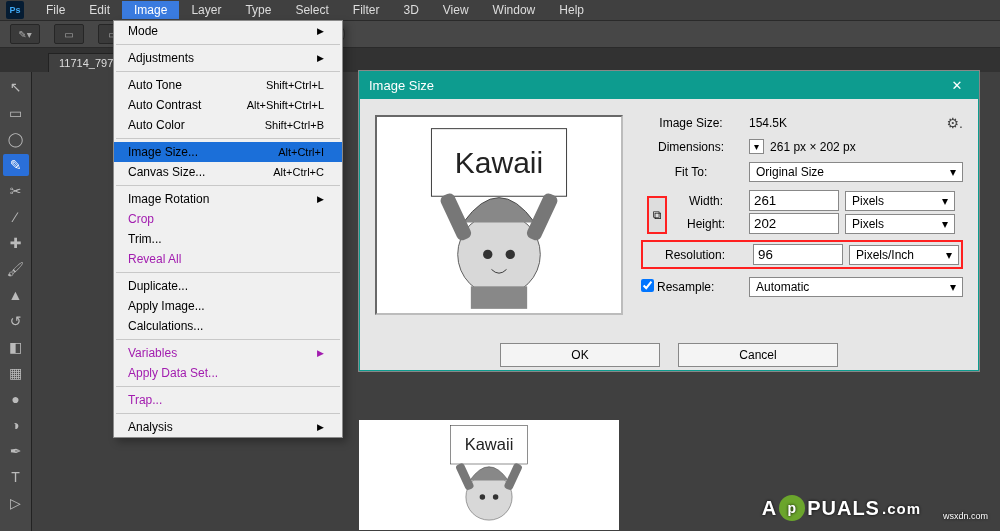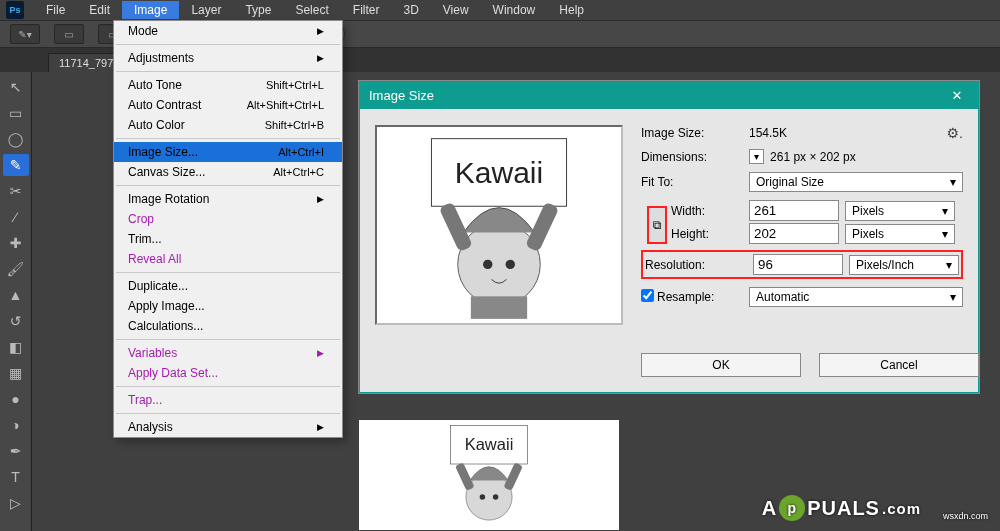--- a/index.html
+++ b/index.html
@@ -31,36 +31,36 @@
   .dropdown { position:absolute; left:113px; top:20px; width:230px; background:#f0f0f0; border:1px solid #8a8a8a; color:#000; box-shadow:4px 4px 8px rgba(0,0,0,0.3); z-index:60;}
   .dd-item { display:flex; justify-content:space-between; align-items:center; padding:3px 18px 3px 14px; font-size:12px; white-space:nowrap;}
   .dd-item.disabled { color:#a21caf;}
   .dd-item.hl { background:#1b6fd9; color:#000000;}
   .dd-item .sc { font-size:11px; }
   .dd-item .arrow { font-size:9px; }
   .dd-sep { height:1px; background:#c8c8c8; margin:3px 2px;}
   .dd-ring { position:absolute; border:2px solid #ff2020; pointer-events:none;}
 
   
-  .dlg { position:absolute; left:358px; top:80px; width:622px; background:#e6e6e6; border:1px solid #888; box-shadow:0 0 0 1px #0d9c8f inset; z-index:50; color:#000;}
+  .dlg { position:absolute; left:358px; top:70px; width:622px; background:#e6e6e6; border:1px solid #888; box-shadow:0 0 0 1px #0d9c8f inset; z-index:50; color:#000;}
   .dlg-title { background:#0d9c8f; color:#fff; height:28px; display:flex; align-items:center; justify-content:space-between; padding:0 10px; font-size:13px;}
   .dlg-title .close { width:24px; text-align:center; cursor:default;}
   .dlg-body { padding:16px; display:flex; gap:18px;}
   .preview { width:254px; height:200px; border:2px inset #bcbcbc; background:#fff; display:flex; align-items:center; justify-content:center; overflow:hidden;}
   .preview svg { width:100%; height:100%; }
   .fields { flex:1; font-size:12px;}
   .row { display:flex; align-items:center; margin-bottom:8px; }
-  .row label { width:100px; text-align:left; margin-right:8px;}
+  .row label { width:100px; text-align:center; margin-right:8px;}
   .val { }
   .dropbox { background:#fff; border:1px solid #888; padding:2px 6px; min-width:150px; display:flex; justify-content:space-between; align-items:center;}
   .numinput { background:#fff; border:1px solid #888; padding:2px 4px; width:90px;}
   .unitbox { background:#fff; border:1px solid #888; padding:2px 6px; width:110px; display:flex; justify-content:space-between;}
   .gear { font-size:14px; color:#444;}
   .link-icon { width:20px; height:38px; border:1px solid #aaa; background:#ddd; display:flex; align-items:center; justify-content:center; font-size:12px; margin-right:4px;}
-  .btnrow { display:flex; gap:18px; justify-content:flex-end; padding:12px 0 16px;}
+  .btnrow { display:flex; gap:18px; justify-content:center; padding:12px 0 4px;}
   .winbtn { width:160px; border:1px solid #888; background:#f4f4f4; padding:4px 0; text-align:center; font-size:12px;}
   .redbox { border:2px solid #ff2020; }
 
   
   .canvas-img { position:absolute; left:359px; top:420px; width:260px; height:110px; background:#fff; overflow:hidden;}
   .canvas-img svg { width:100%; height:100%; }
 
   
   .wm { position:absolute; right:12px; bottom:10px; font-size:20px; font-weight:bold; color:#fff; letter-spacing:1px; display:flex; align-items:center; gap:2px; text-shadow:0 0 3px #000;}
   .wm .grn { width:26px; height:26px; border-radius:50%; background:#6ba52c; display:inline-flex; align-items:center; justify-content:center; color:#fff; font-size:14px;}

